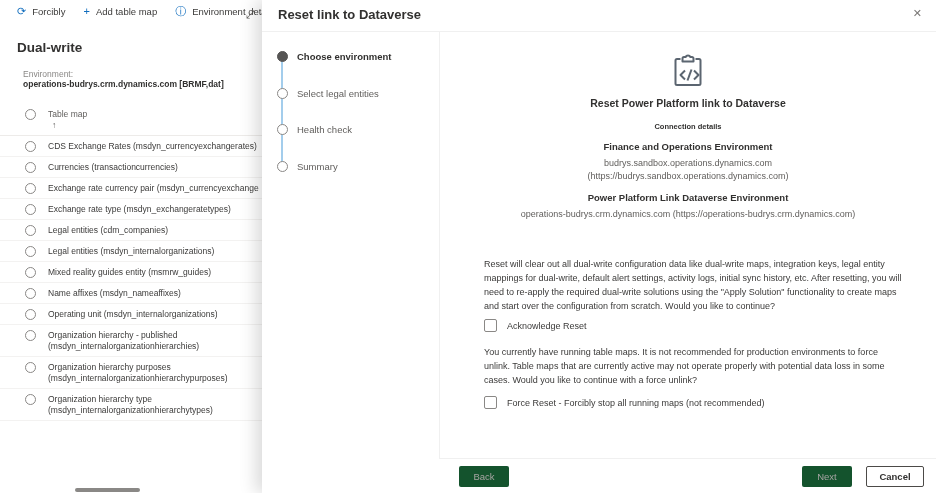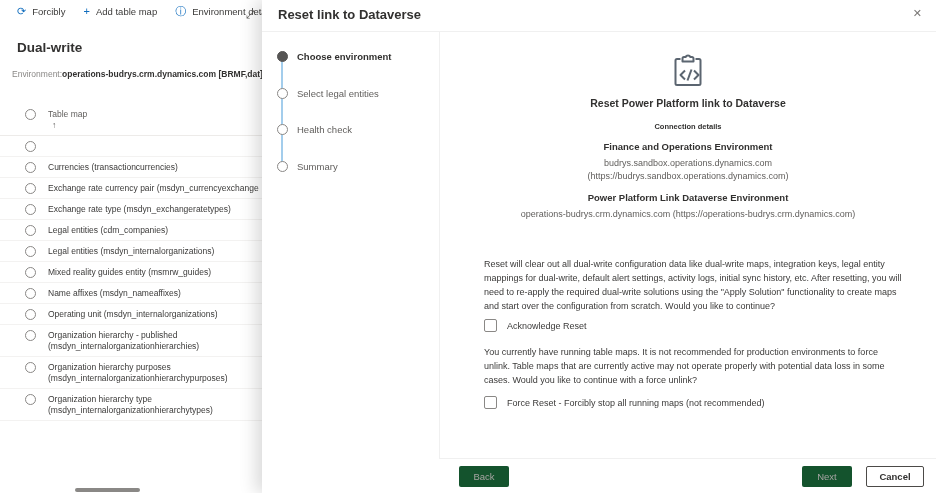--- a/index.html
+++ b/index.html
@@ -5,21 +5,21 @@
   html,body{margin:0;padding:0;background:#fff;font-family:"Liberation Sans",sans-serif;}
   .canvas{position:relative;width:936px;height:493px;background:#fff;overflow:hidden;}
 
   
   .left-pane{position:absolute;top:0;left:0;width:262px;height:493px;overflow:hidden;background:#fff;}
   .cmdbar{position:absolute;top:6px;left:17px;display:flex;gap:18px;align-items:center;white-space:nowrap;}
   .cmd{display:flex;gap:6px;align-items:center;font-size:9.5px;color:#3b3a39;background:none;border:none;padding:0;font-family:inherit;cursor:pointer;}
   .cmd-icon{color:#0f6cbd;font-size:11px;line-height:11px;}
   .expand-btn{position:absolute;top:8px;left:246px;color:#605e5c;font-size:11px;background:none;border:none;padding:0;cursor:pointer;}
   .page-title{position:absolute;top:40px;left:17px;font-size:13.5px;font-weight:700;color:#323130;}
-  .env-line{position:absolute;top:69px;left:12px;display:flex;gap:0;font-size:8.5px;white-space:nowrap;}
+  .env-line{position:absolute;top:69px;left:23px;display:flex;gap:0;font-size:8.5px;white-space:nowrap;flex-direction:column;}
   .env-label{color:#8a8886;}
   .env-value{color:#323130;font-weight:700;}
   .table{position:absolute;top:104px;left:0;width:262px;}
   .trow{display:flex;align-items:flex-start;padding:5px 0 4px 0;border-bottom:1px solid #f3f2f1;cursor:pointer;}
   .thead{border-bottom:1px solid #edebe9;}
   .radio{flex:0 0 auto;width:11px;height:11px;border:1px solid #8a8886;border-radius:50%;margin-left:25px;background:#fff;box-sizing:border-box;}
   .cell{margin-left:12px;font-size:8.5px;color:#3b3a39;line-height:11px;}
   .cell span{display:block;white-space:nowrap;}
   .thead .cell{color:#605e5c;}
   .sort{margin-left:4px;color:#605e5c;}
@@ -97,20 +97,24 @@
         <span class="cell">
             <span>
               <span>Table map</span>
               <span class="sort">↑</span>
             </span>
           </span>
       </div>
 
       <div class="trow">
         <span class="radio"></span>
+        <span class="cell">
+            <span>CDS Exchange Rates (msdyn_currencyexchangerates)</span>
+            <span></span>
+          </span>
       </div>
       <div class="trow">
         <span class="radio"></span>
         <span class="cell">
             <span>Currencies (transactioncurrencies)</span>
             <span></span>
           </span>
       </div>
       <div class="trow">
         <span class="radio"></span>

